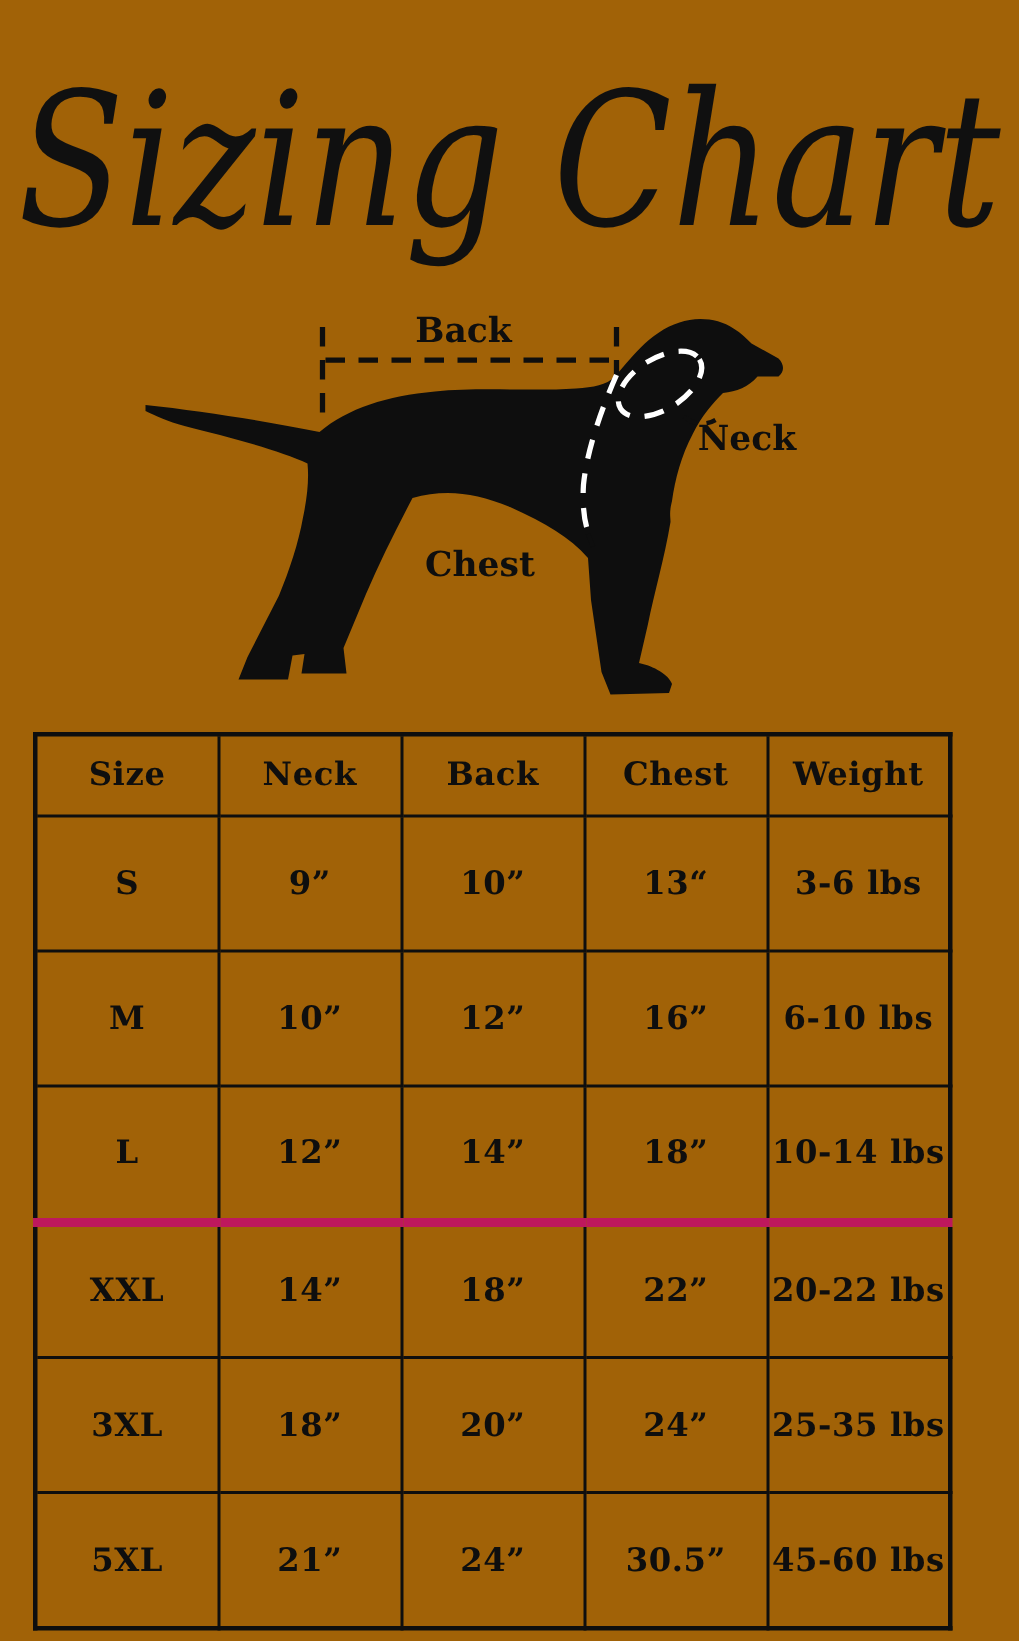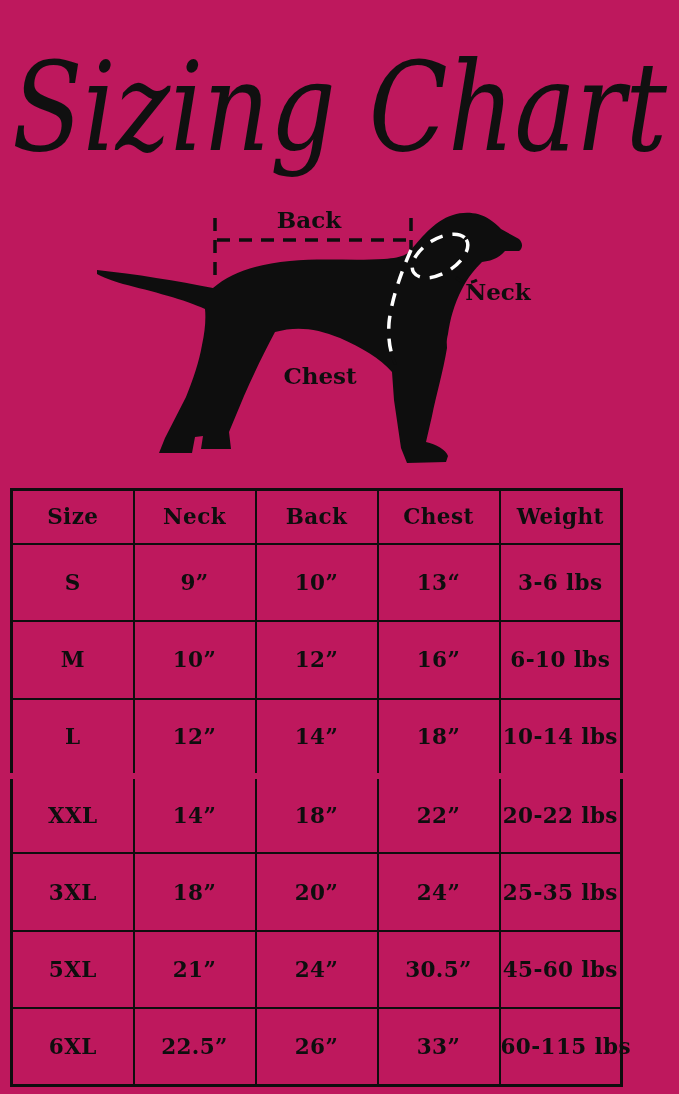--- a/index.html
+++ b/index.html
@@ -4,21 +4,21 @@
 <style>
   html, body {
     margin: 0;
     padding: 0;
     background: #ffffff;
   }
   .page {
     position: relative;
     width: 679px;
     height: 1094px;
-    background: #be185d;
+    background: #a16207;
     overflow: hidden;
     font-family: "DejaVu Serif", serif;
   }
   .hero {
     position: absolute;
     left: 0;
     top: 0;
   }
   .title-text {
     font-family: "DejaVu Serif", serif;
@@ -50,21 +50,21 @@
     stroke-dasharray: 13 10;
   }
   .diagram-label {
     font-family: "DejaVu Serif", serif;
     font-weight: bold;
     font-size: 23px;
     fill: #0e0e0e;
   }
   table.size-table {
     position: absolute;
-    left: 10px;
+    left: 22px;
     top: 488px;
     width: 613px;
     height: 599px;
     border-collapse: collapse;
     table-layout: fixed;
     text-align: center;
     border: 3px solid #0e0e0e;
   }
   .size-table th, .size-table td {
     border: 2px solid #0e0e0e;
@@ -192,23 +192,16 @@
         <td>24”</td>
         <td>25-35 lbs</td>
       </tr>
       <tr>
         <td>5XL</td>
         <td>21”</td>
         <td>24”</td>
         <td>30.5”</td>
         <td>45-60 lbs</td>
       </tr>
-      <tr>
-        <td>6XL</td>
-        <td>22.5”</td>
-        <td>26”</td>
-        <td>33”</td>
-        <td>60-115 lbs</td>
-      </tr>
     </tbody>
   </table>
 
 </div>
 
 </body></html>

